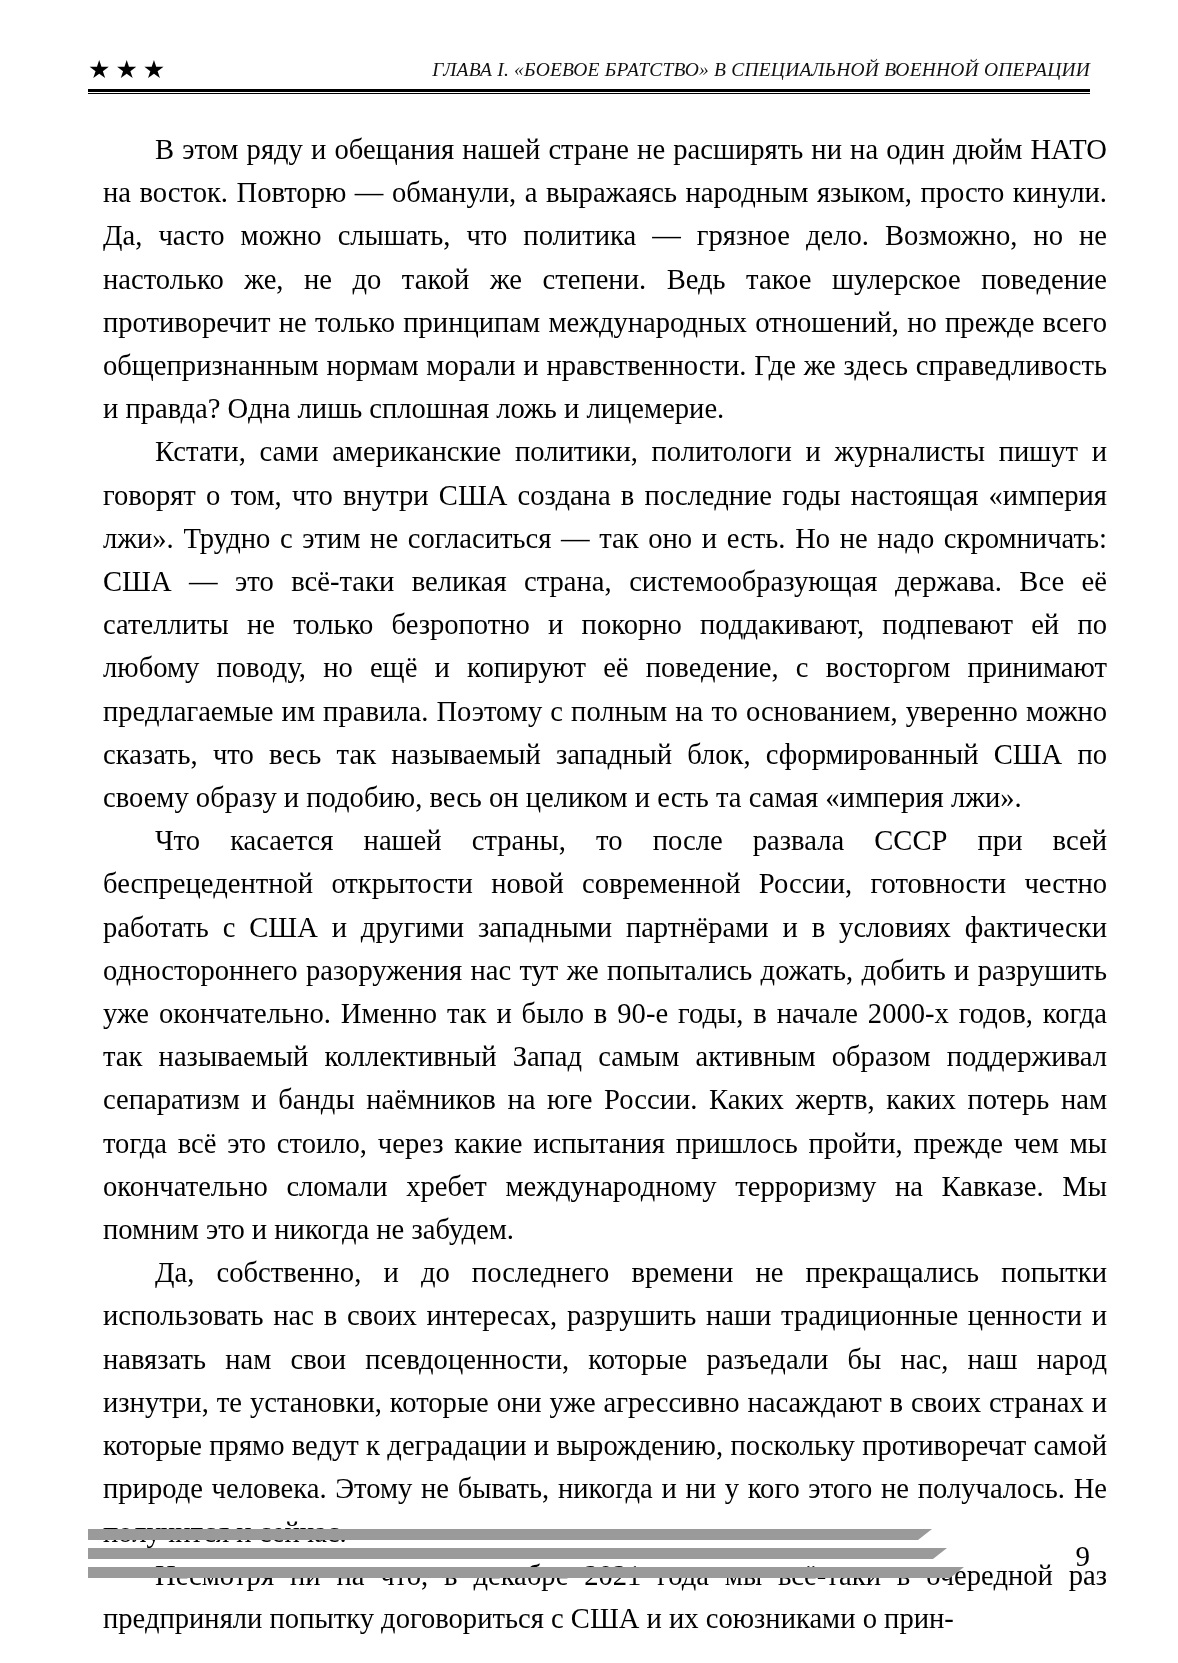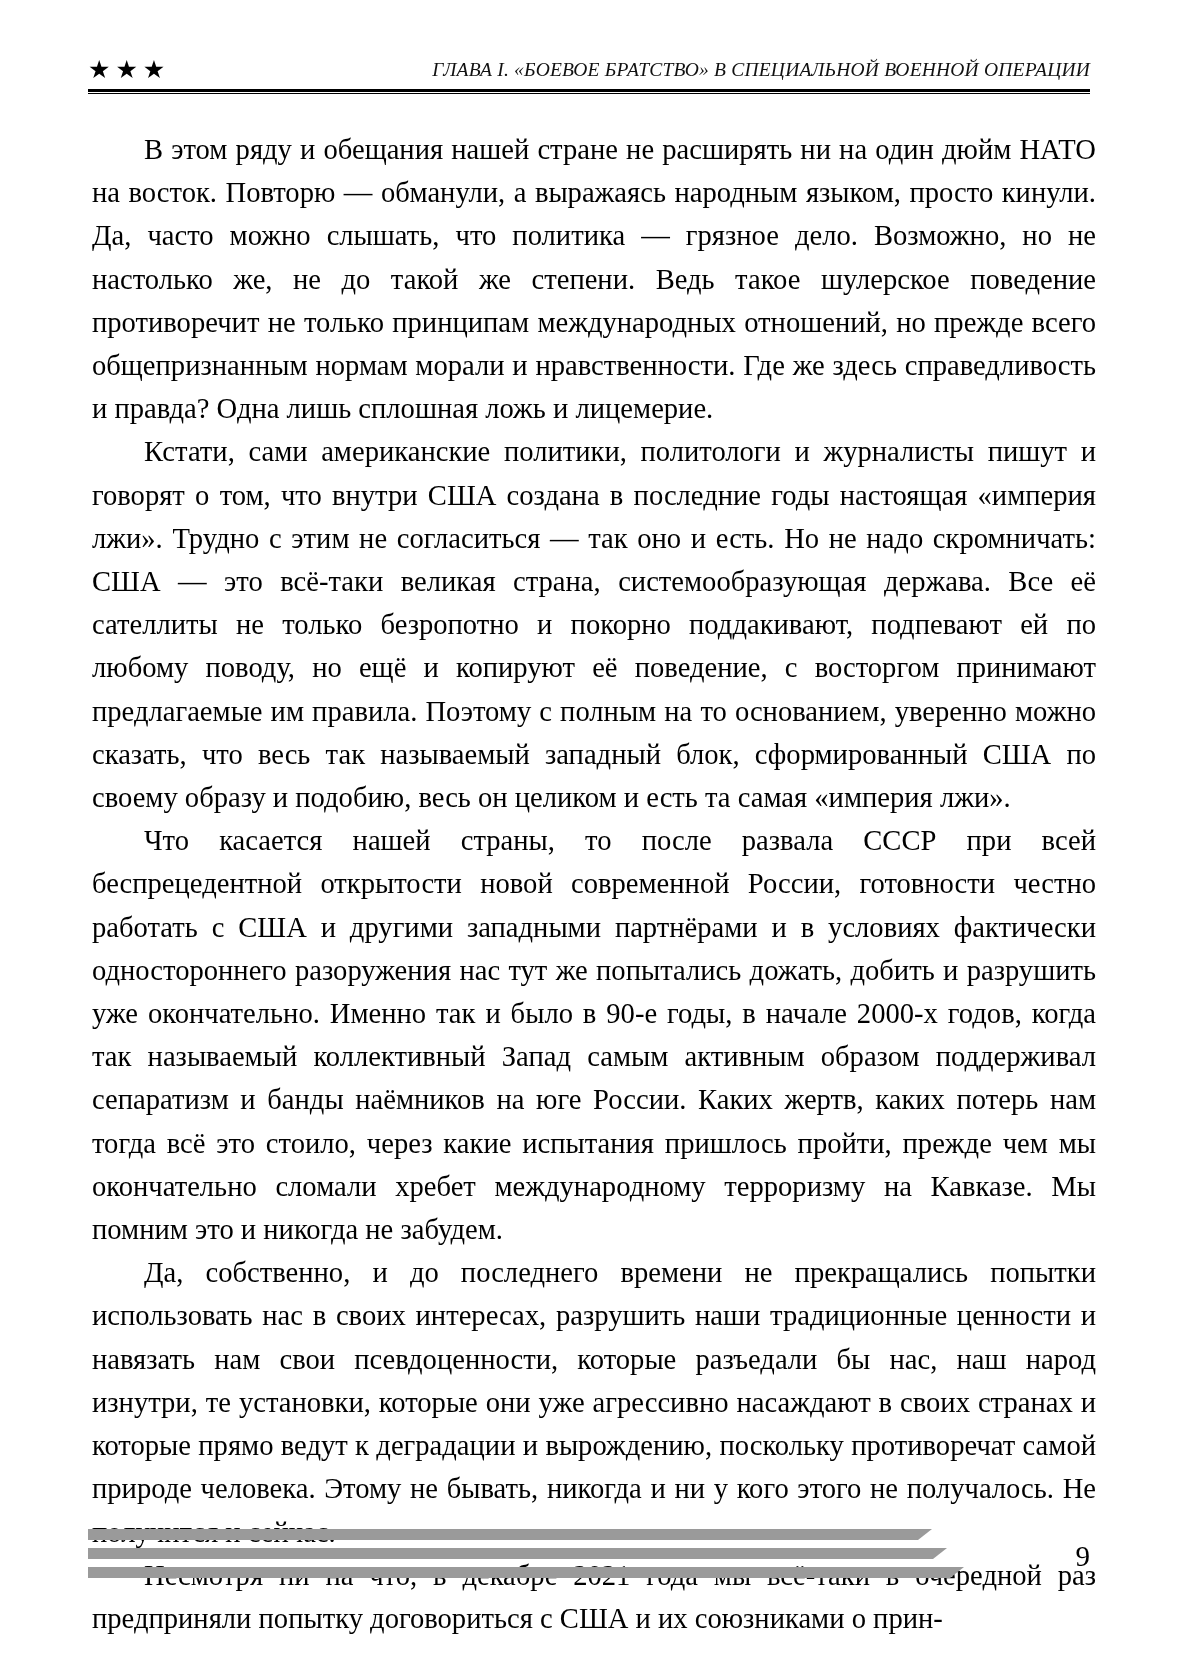--- a/index.html
+++ b/index.html
@@ -66,21 +66,21 @@
   .header-rule-thin {
     width: 100%;
     height: 1px;
     background: #000000;
     margin-top: 1px;
   }
 
   
   .body-text {
     position: absolute;
-    left: 92px;
+    left: 103px;
     top: 128px;
     width: 1004px;
     font-size: 28.6px;
     line-height: 43.2px;
     text-align: justify;
     text-justify: inter-word;
     hyphens: none;
     color: #000000;
   }
   .body-text p {

